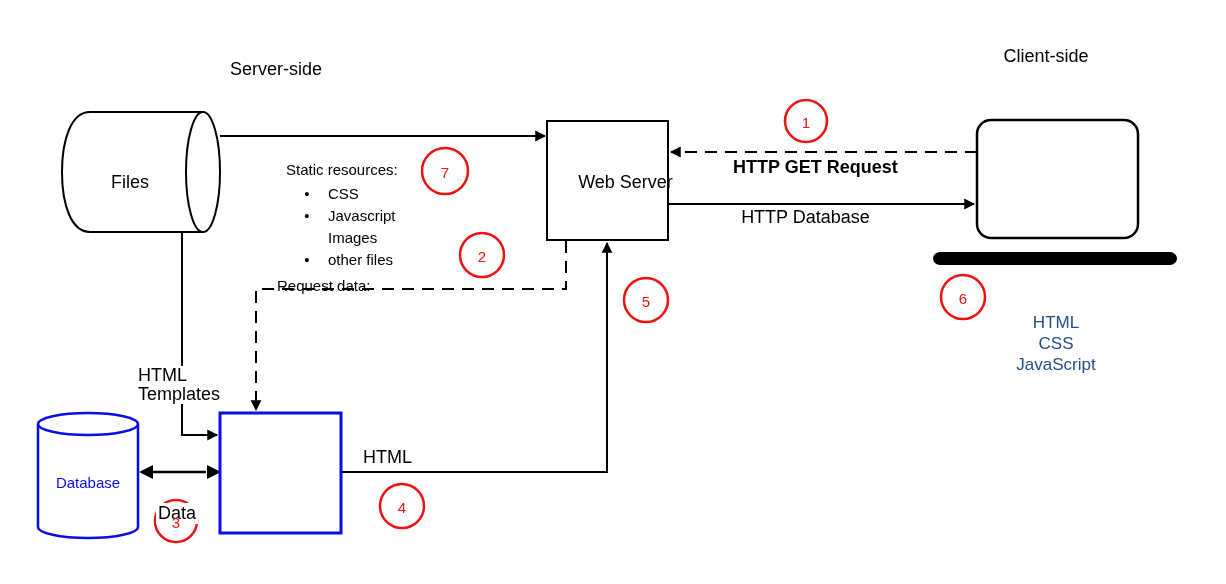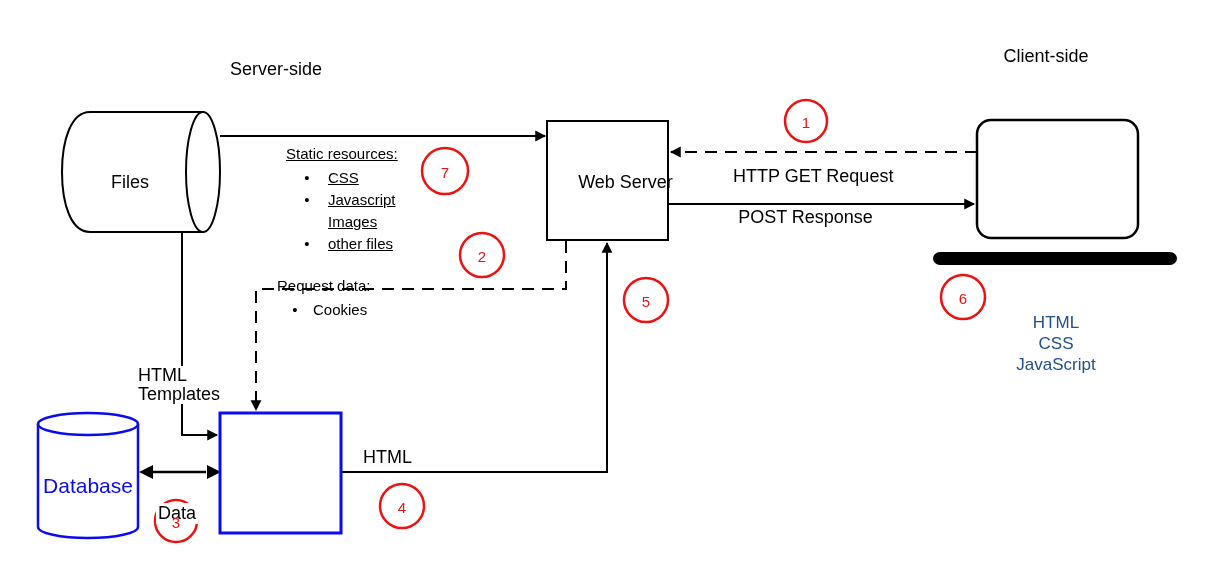--- a/index.html
+++ b/index.html
@@ -65,52 +65,49 @@
     <circle cx="646" cy="300" r="22" fill="#ffffff" stroke="#ee1111" stroke-width="2.5"></circle>
     <circle cx="963" cy="297" r="22" fill="#ffffff" stroke="#ee1111" stroke-width="2.5"></circle>
     <circle cx="445" cy="171" r="23" fill="#ffffff" stroke="#ee1111" stroke-width="2.5"></circle>
   </svg>
 
   <div class="lbl center" style="left:226px; top:59px; width:100px;">Server-side</div>
   <div class="lbl center" style="left:996px; top:46px; width:100px;">Client-side</div>
 
   <div class="lbl center" style="left:62px; top:172px; width:136px;">Files</div>
   <div class="lbl center" style="left:565px; top:172px; width:121px;">Web Server</div>
-  <div class="lbl center blue" style="left:38px; top:474px; width:100px; font-size:21px;">Database</div>
+  <div class="lbl center blue" style="left:38px; top:474px; width:100px; font-size:15px;">Database</div>
 
-  <div class="lbl center" style="left:733px; top:166px; width:150px;">HTTP GET Request</div>
-  <div class="lbl center" style="left:733px; top:207px; width:145px;">POST Response</div>
+  <div class="lbl center" style="left:733px; top:157px; width:150px;font-weight:bold;">HTTP GET Request</div>
+  <div class="lbl center" style="left:733px; top:207px; width:145px;">HTTP Database</div>
   <div class="lbl whitebg" style="left:136px; top:366px; line-height:19px;">
     <div>HTML</div>
     <div>Templates</div>
   </div>
   <div class="lbl whitebg" style="left:156px; top:477px;margin-top:26px;">Data</div>
   <div class="lbl" style="left:363px; top:447px;">HTML</div>
 
-  <div class="list" style="left:286px; top:144px;text-decoration:underline;">
+  <div class="list" style="left:286px; top:160px;">
     <div class="list-title">Static resources:</div>
     <div class="li">
       <span class="b wide">•</span><span>CSS</span>
     </div>
     <div class="li">
       <span class="b wide">•</span><span>Javascript</span>
     </div>
     <div class="li">
       <span class="b wide"></span><span>Images</span>
     </div>
     <div class="li">
       <span class="b wide">•</span><span>other files</span>
     </div>
   </div>
 
   <div class="list" style="left:277px; top:276px;">
     <div class="list-title">Request data:</div>
-    <div class="li">
-      <span class="b">•</span><span>Cookies</span>
-    </div>
   </div>
 
   <div class="lbl center navy" style="left:990px; top:312px; width:132px; line-height:21px; font-size:17px;">
     <div>HTML</div>
     <div>CSS</div>
     <div>JavaScript</div>
   </div>
 
   <span class="step" style="left:806px; top:122px;">1</span>
   <span class="step" style="left:482px; top:256px;">2</span>

